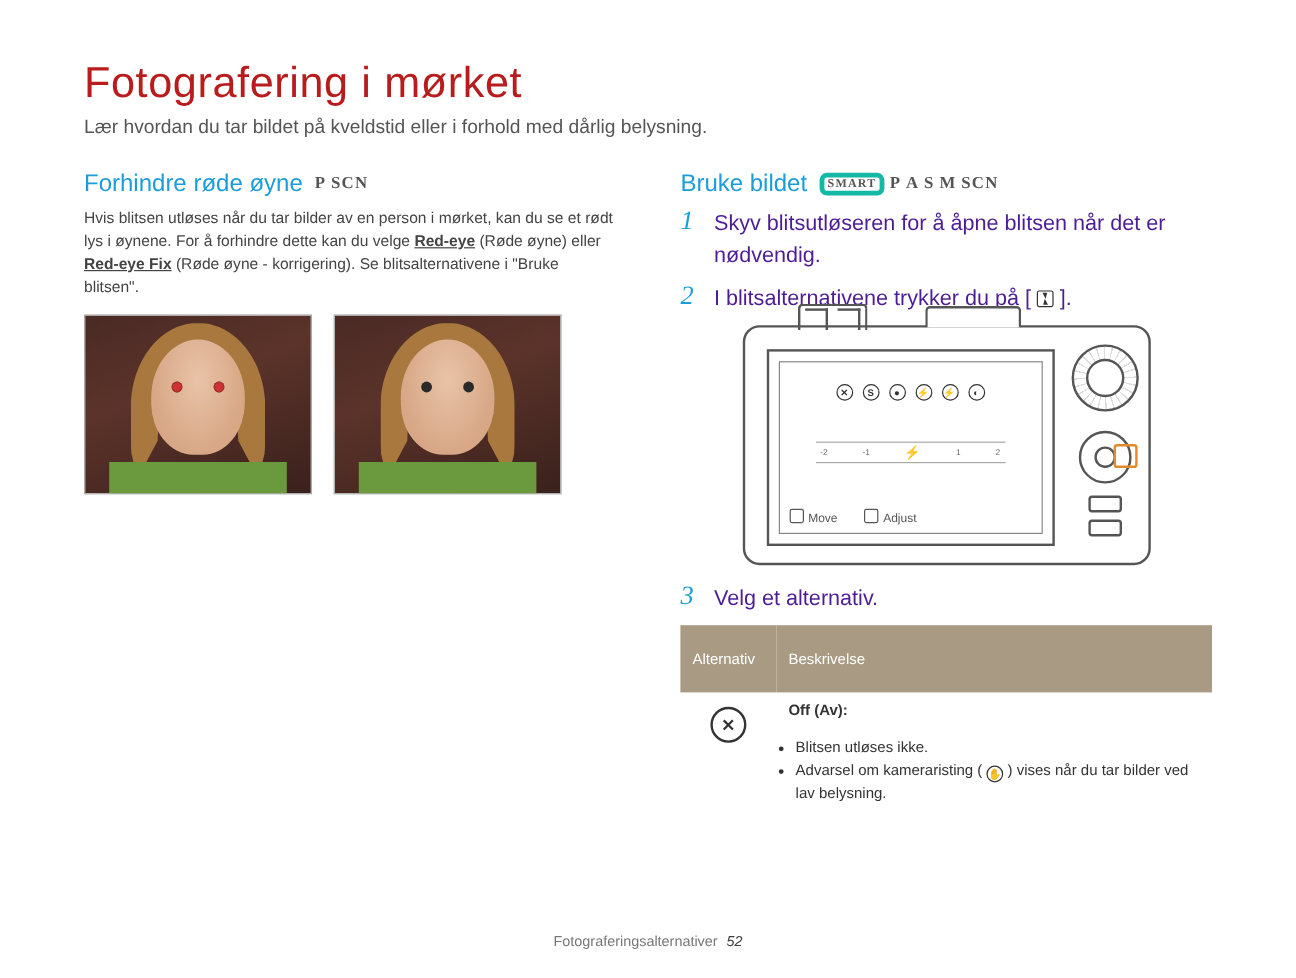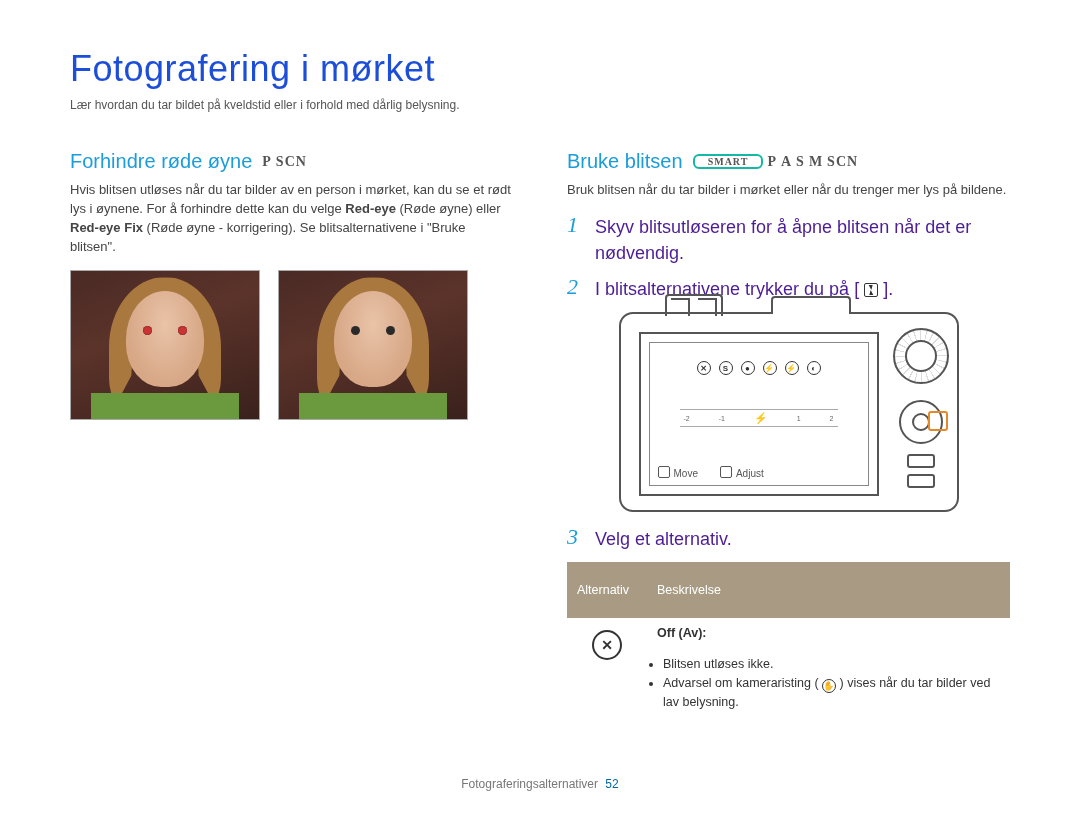--- a/index.html
+++ b/index.html
@@ -6,30 +6,30 @@
   body {
     font-family: Arial, Helvetica, sans-serif;
     width: 1080px;
     height: 815px;
     background: #ffffff;
     color: #333;
     padding: 48px 70px 20px 70px;
     position: relative;
   }
   .page-title {
-    color: #1d4ed8;
+    color: #b91c1c;
     font-size: 36px;
     font-weight: 400;
     letter-spacing: 0.5px;
     margin-bottom: 8px;
   }
   .page-subtitle {
-    font-size: 12px;
+    font-size: 16px;
     color: #555;
-    margin-bottom: 38px;
+    margin-bottom: 26px;
   }
   .columns {
     display: flex;
     gap: 54px;
   }
   .col { flex: 1; }
   .section-heading {
     color: #1b9dd9;
     font-size: 20px;
     font-weight: 400;
@@ -39,28 +39,28 @@
     gap: 10px;
   }
   .mode-icons { display: inline-flex; gap: 4px; align-items: center; }
   .mode-p, .mode-scn, .mode-a, .mode-s, .mode-m, .mode-smart {
     font-family: Georgia, serif;
     font-weight: bold;
     font-size: 14px;
     color: #555;
     letter-spacing: 1px;
   }
-  .mode-smart { font-size: 10px; border: 2px solid #14b8a6; border-radius: 6px; padding: 0 13px; }
+  .mode-smart { font-size: 10px; border: 4px solid #14b8a6; border-radius: 6px; padding: 0 3px; }
   .body-text {
     font-size: 13px;
     line-height: 1.45;
     color: #444;
     margin-bottom: 14px;
   }
-  .body-text b { font-weight: bold; }
+  .body-text b { font-weight: bold; text-decoration: underline; }
   .photo-row { display: flex; gap: 18px; margin-top: 10px; }
   .photo {
     width: 190px; height: 150px;
     background: linear-gradient(160deg,#4a2a25 0%,#5b332a 40%,#3a211c 100%);
     position: relative;
     border: 1px solid #aaa;
   }
   .face {
     position:absolute; left:50%; top:20px; transform:translateX(-50%);
     width:78px; height:96px; border-radius:50% 50% 45% 45%;
@@ -187,21 +187,21 @@
   .desc-title{ font-weight:bold; margin-bottom:15px; }
   .shake-icon {
     display:inline-block; width:14px; height:14px; border:1.2px solid #333;
     border-radius:50%; font-size:9px; text-align:center; line-height:12px;
     vertical-align:-2px;
   }
   .footer {
     position:absolute; bottom:24px; left:0; right:0;
     text-align:center; font-size:12px; color:#777;
   }
-  .footer .pnum{ color:#0369a1; margin-left:4px;}
+  .footer .pnum{ color:#404040; margin-left:4px;font-style:italic;}
 </style>
 </head>
 <body>
 
 <h1 class="page-title">Fotografering i mørket</h1>
 <p class="page-subtitle">Lær hvordan du tar bildet på kveldstid eller i forhold med dårlig belysning.</p>
 
 <div class="columns">
 
   <div class="col">
@@ -227,31 +227,30 @@
           <div class="face"></div>
         <div class="eye left fix"></div>
           <div class="eye right fix"></div>
         <div class="shirt"></div>
       </div>
     </div>
   </div>
 
   <div class="col">
     <h2 class="section-heading">
-      <span>Bruke blitsen</span>
+      <span>Bruke bildet</span>
       <span class="mode-icons">
         <span class="mode-smart">SMART</span>
         <span class="mode-p">P</span>
         <span class="mode-a">A</span>
         <span class="mode-s">S</span>
         <span class="mode-m">M</span>
         <span class="mode-scn">SCN</span>
       </span>
     </h2>
-    <p class="body-text">Bruk blitsen når du tar bilder i mørket eller når du trenger mer lys på bildene.</p>
 
     <div class="steps">
       <div class="step">
         <div class="step-num">1</div>
         <div class="step-text">Skyv blitsutløseren for å åpne blitsen når det er nødvendig.</div>
       </div>
       <div class="step">
         <div class="step-num">2</div>
         <div class="step-text">
           <span>I blitsalternativene trykker du på [</span>

